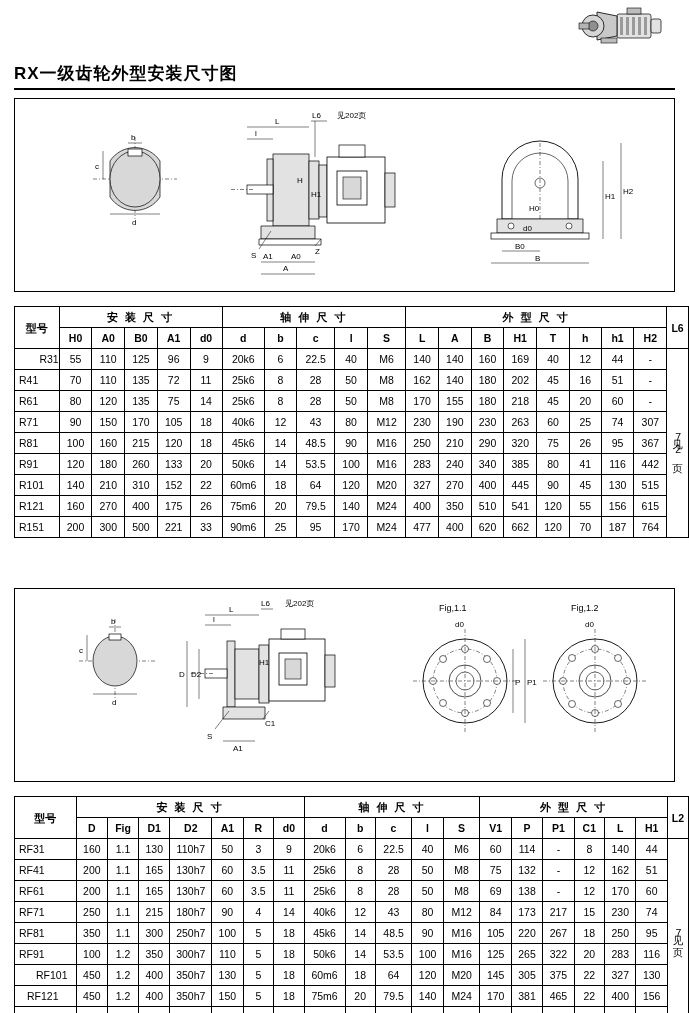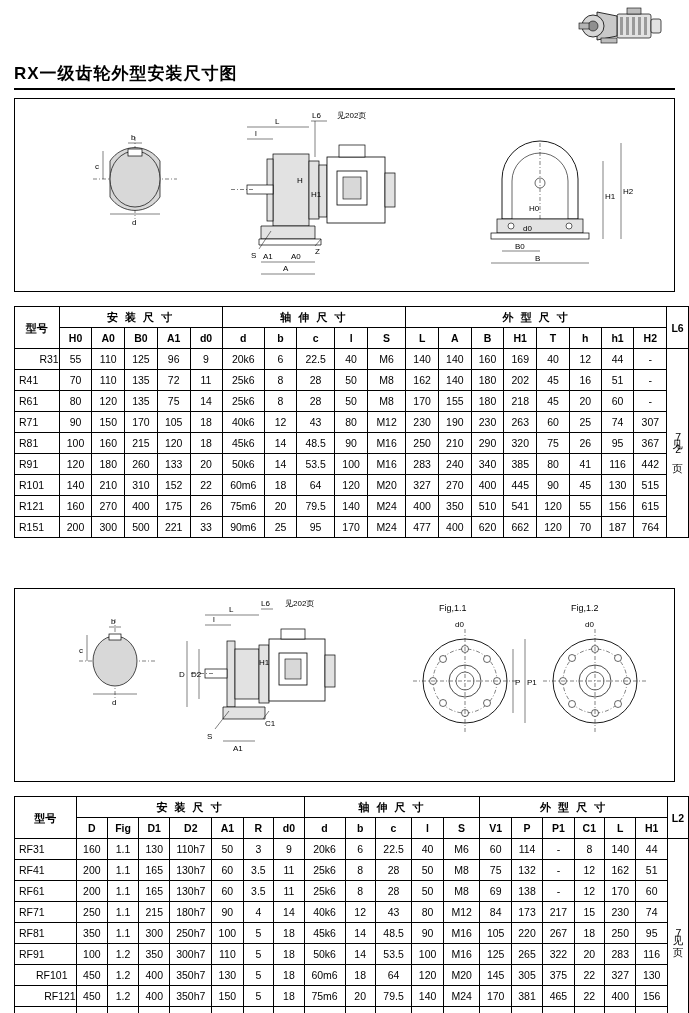--- a/index.html
+++ b/index.html
@@ -670,21 +670,21 @@
           <td>120</td>
           <td>M20</td>
           <td>145</td>
           <td>305</td>
           <td>375</td>
           <td>22</td>
           <td>327</td>
           <td>130</td>
         </tr>
         <tr>
-          <td class="c-model" style="font-weight: normal; text-align: right; padding-left: 0;">RF121</td>
+          <td class="c-model" style="font-weight: normal; text-align: left; padding-left: 12px;">RF121</td>
           <td>450</td>
           <td>1.2</td>
           <td>400</td>
           <td>350h7</td>
           <td>150</td>
           <td>5</td>
           <td>18</td>
           <td>75m6</td>
           <td>20</td>
           <td>79.5</td>

